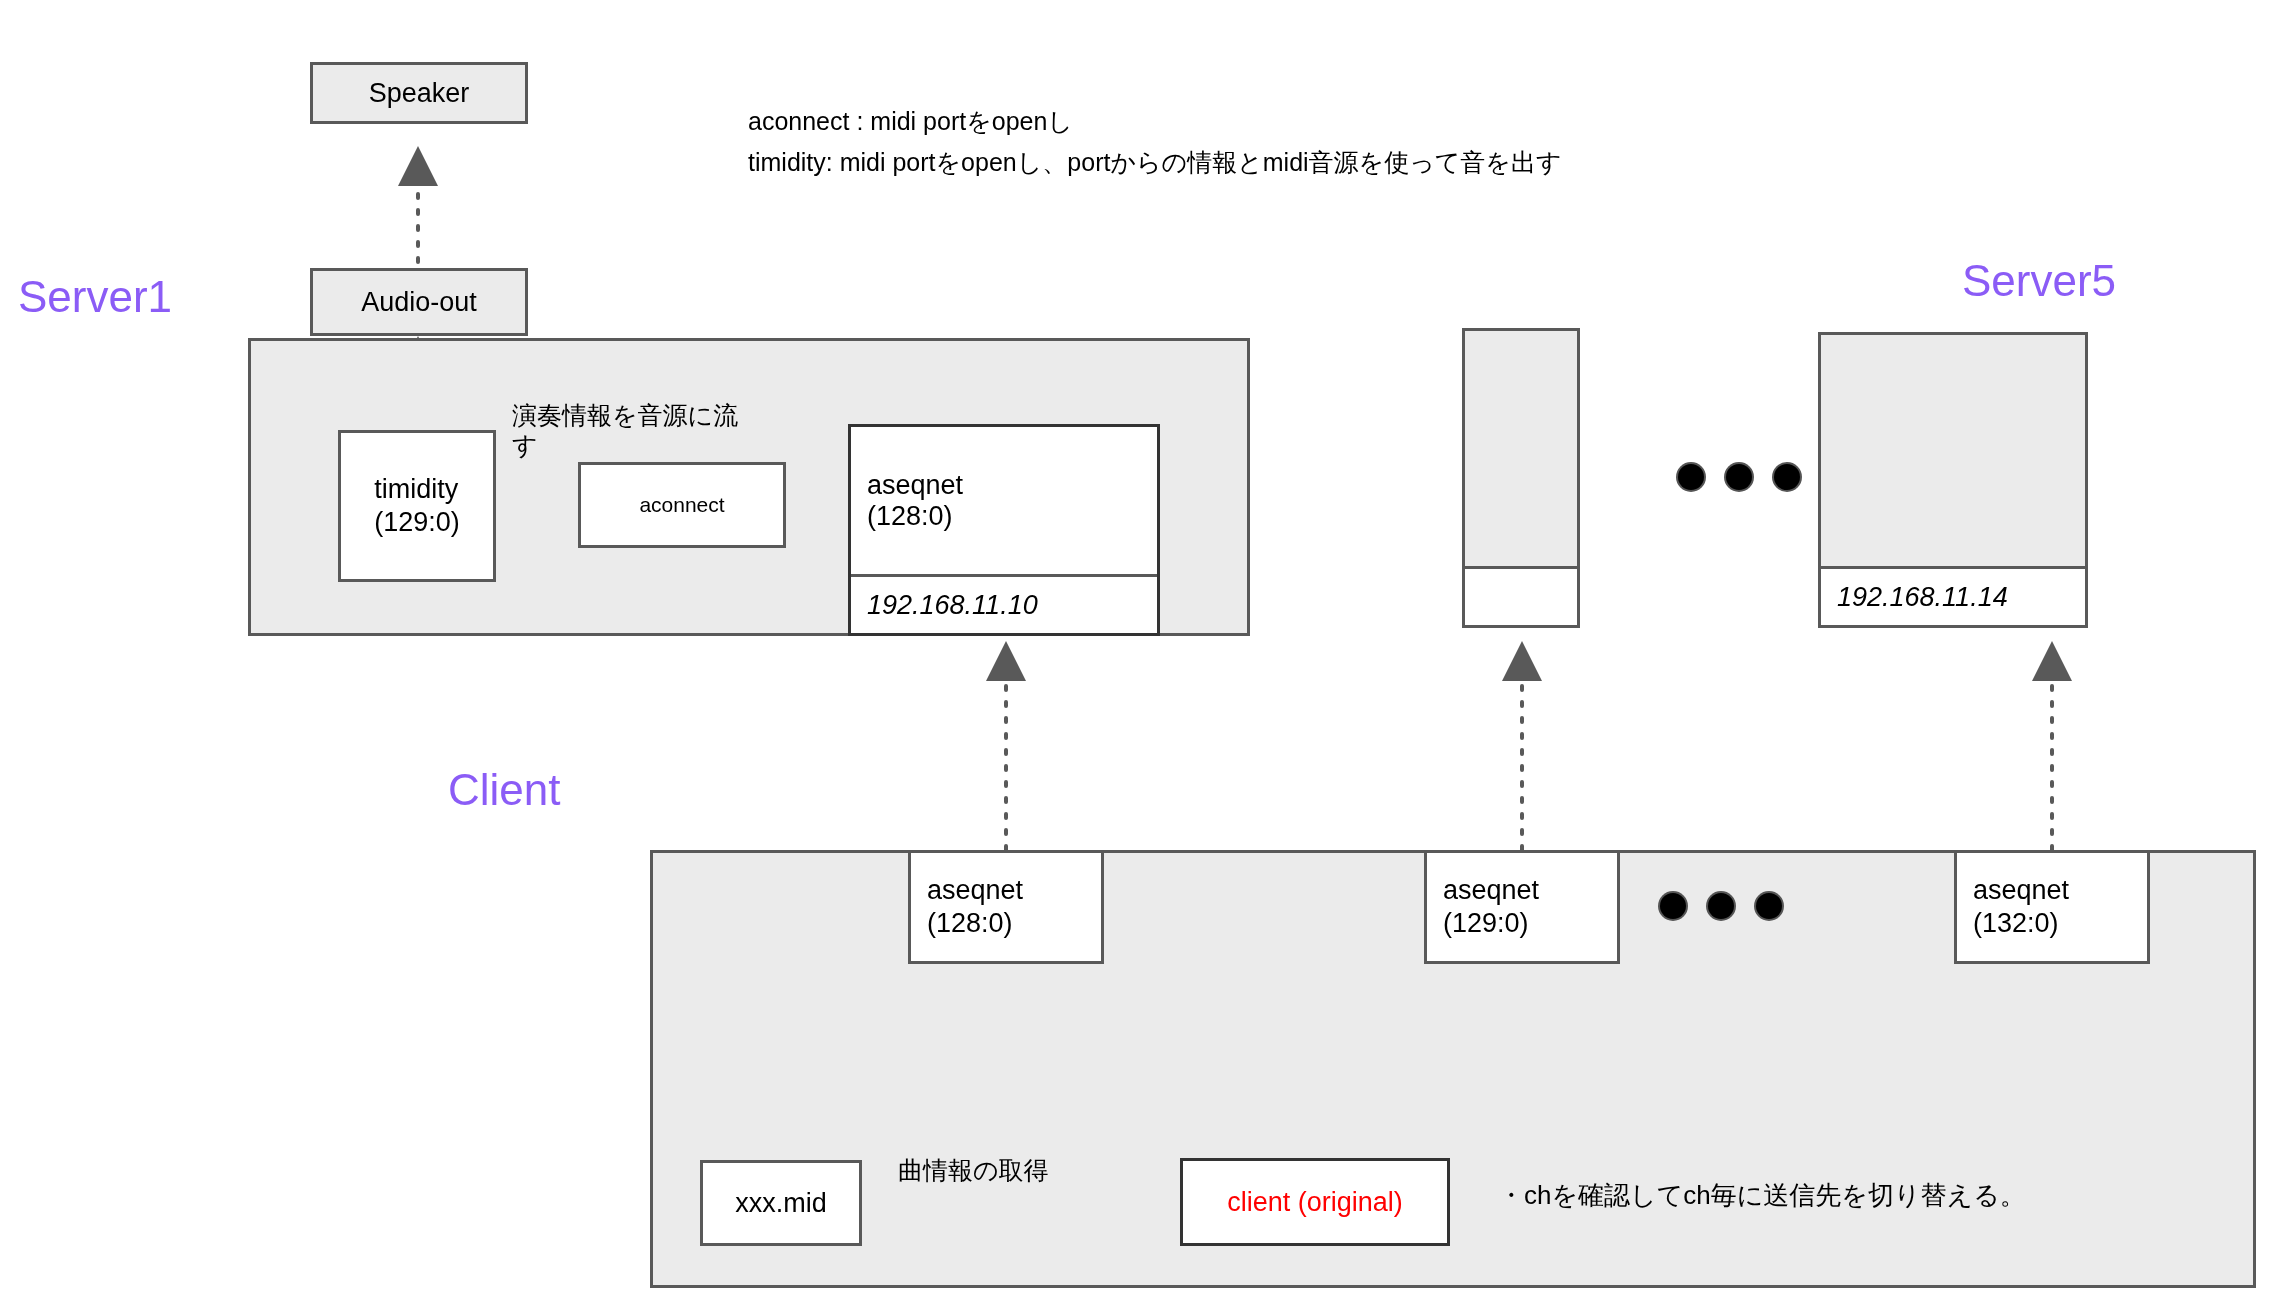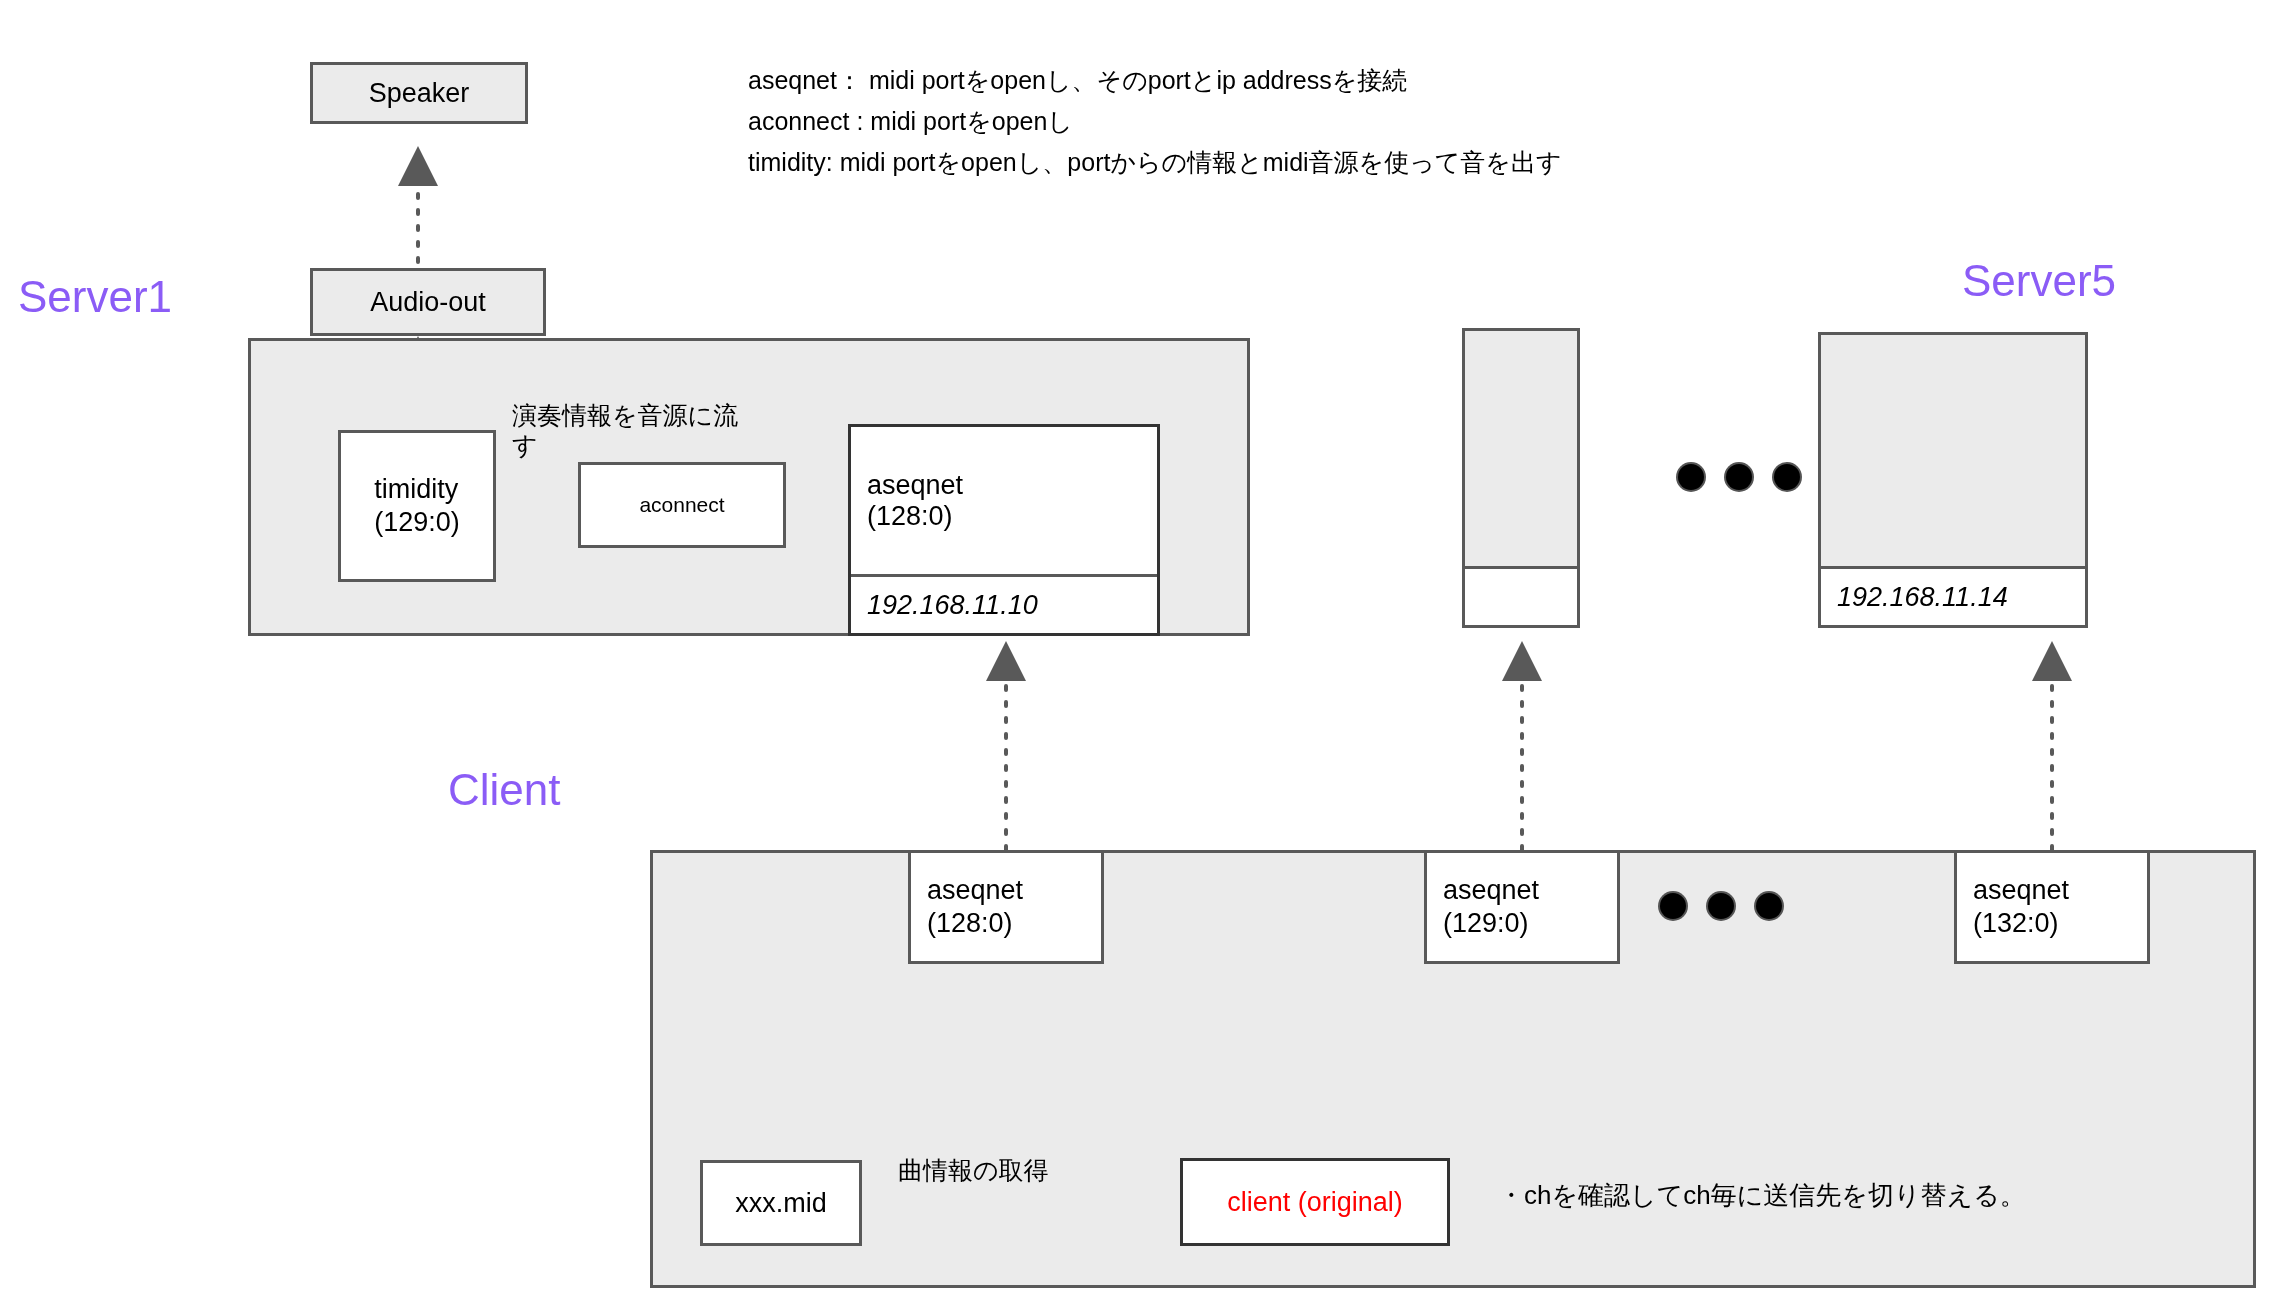--- a/index.html
+++ b/index.html
@@ -145,29 +145,28 @@
 
     <line x1="1315" y1="1164" x2="1022" y2="963" stroke="#595959" stroke-width="4" marker-end="url(#arrowSolid)"></line>
 
     <line x1="1315" y1="1164" x2="1518" y2="963" stroke="#595959" stroke-width="4" marker-end="url(#arrowSolid)"></line>
 
     <line x1="1315" y1="1164" x2="2040" y2="963" stroke="#595959" stroke-width="4" marker-end="url(#arrowSolid)"></line>
 
     <line x1="862" y1="1203" x2="1175" y2="1203" stroke="#595959" stroke-width="4" marker-end="url(#arrowSolid)"></line>
   </svg>
 
-  <div class="freeText" style="left:748px; top:62px;">aseqnet： midi portをopenし、そのportとip addressを接続</div>
   <div class="freeText" style="left:748px; top:103px;">aconnect : midi portをopenし</div>
   <div class="freeText" style="left:748px; top:144px;">timidity: midi portをopenし、portからの情報とmidi音源を使って音を出す</div>
 
   <div class="bigLabel" style="left:18px; top:272px;">Server1</div>
 
   <div class="node grey" style="left:310px; top:62px; width:218px; height:62px; font-size:27px;">Speaker</div>
 
-  <div class="node grey" style="left:310px; top:268px; width:236px; height:68px; font-size:27px;">Audio-out</div>
+  <div class="node grey" style="left:310px; top:268px; width:218px; height:68px; font-size:27px;">Audio-out</div>
 
   <div class="container" style="left:248px; top:338px; width:1002px; height:298px;"></div>
 
   <div class="node white" style="left:338px; top:430px; width:158px; height:152px; font-size:27px; white-space:pre;">timidity
 (129:0)</div>
 
   <div class="smallText" style="left:512px; top:400px; font-size:25px;">演奏情報を音源に流
 す</div>
 
   <div class="node white" style="left:578px; top:462px; width:208px; height:86px; font-size:21px;">aconnect</div>

